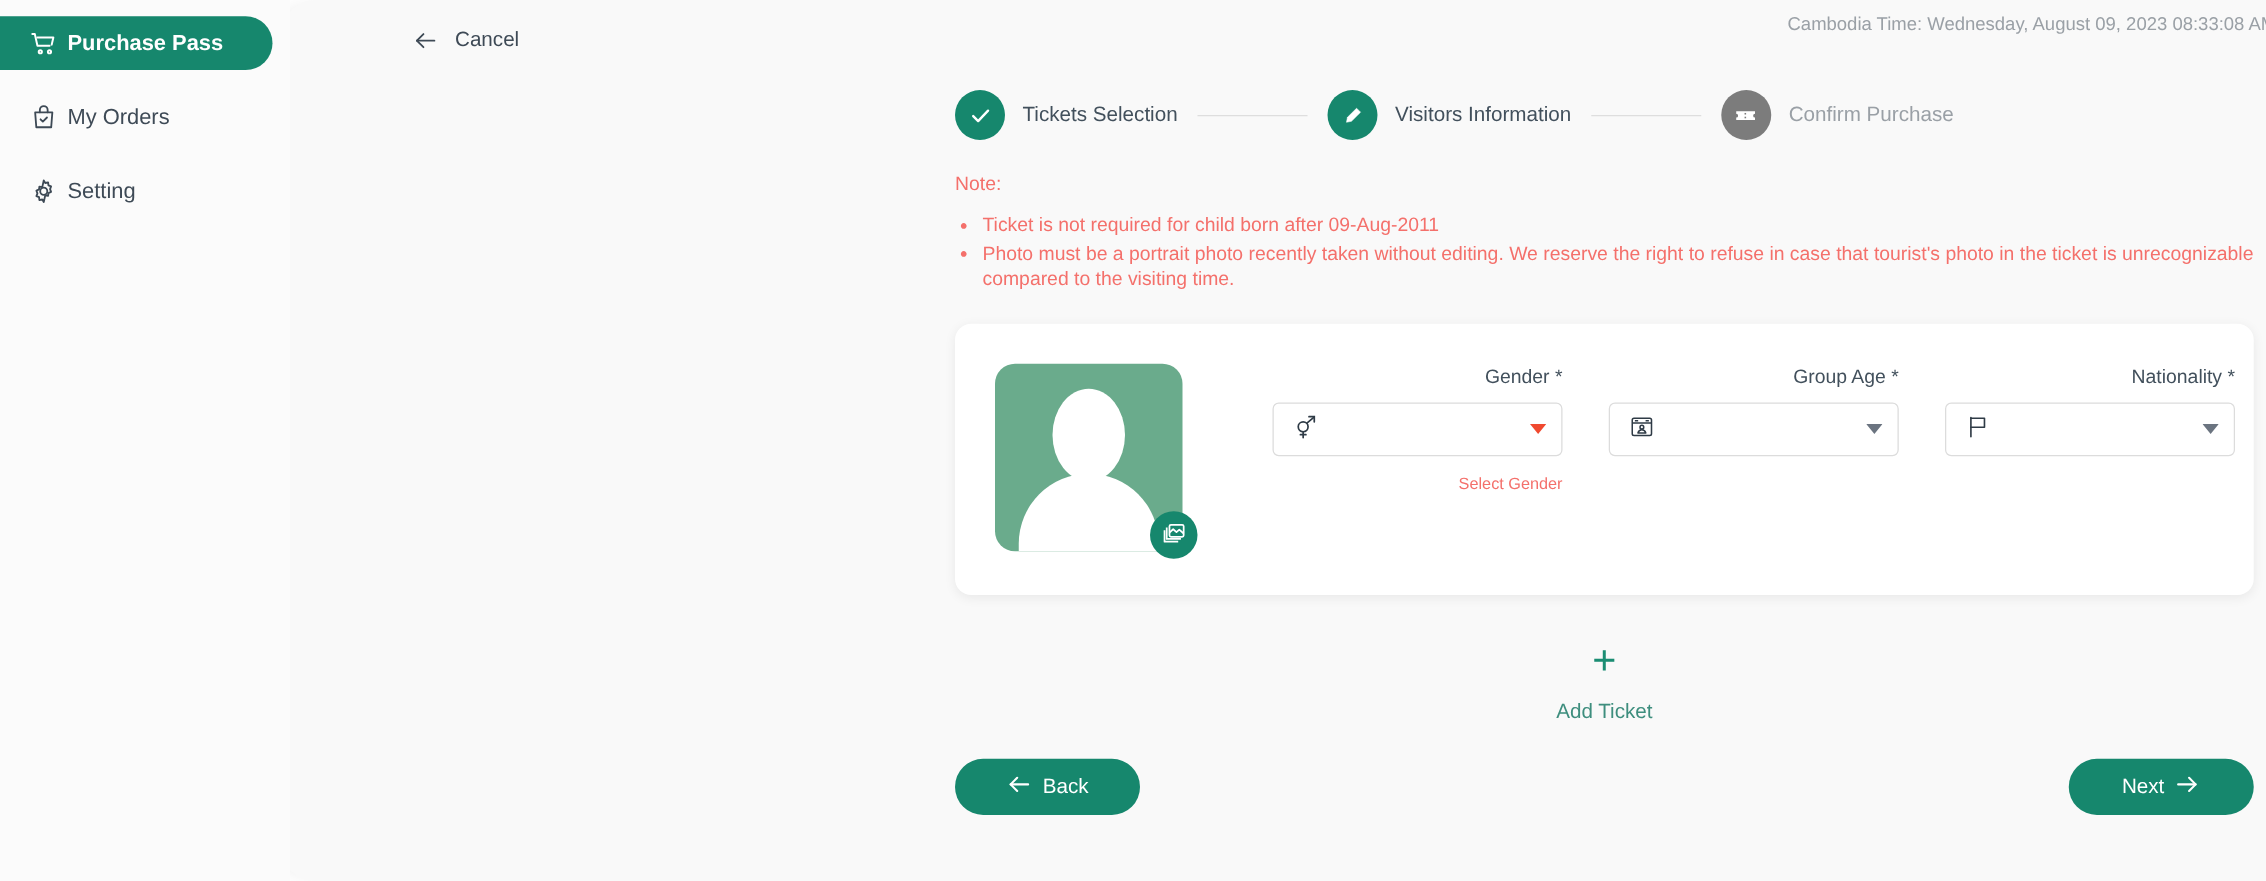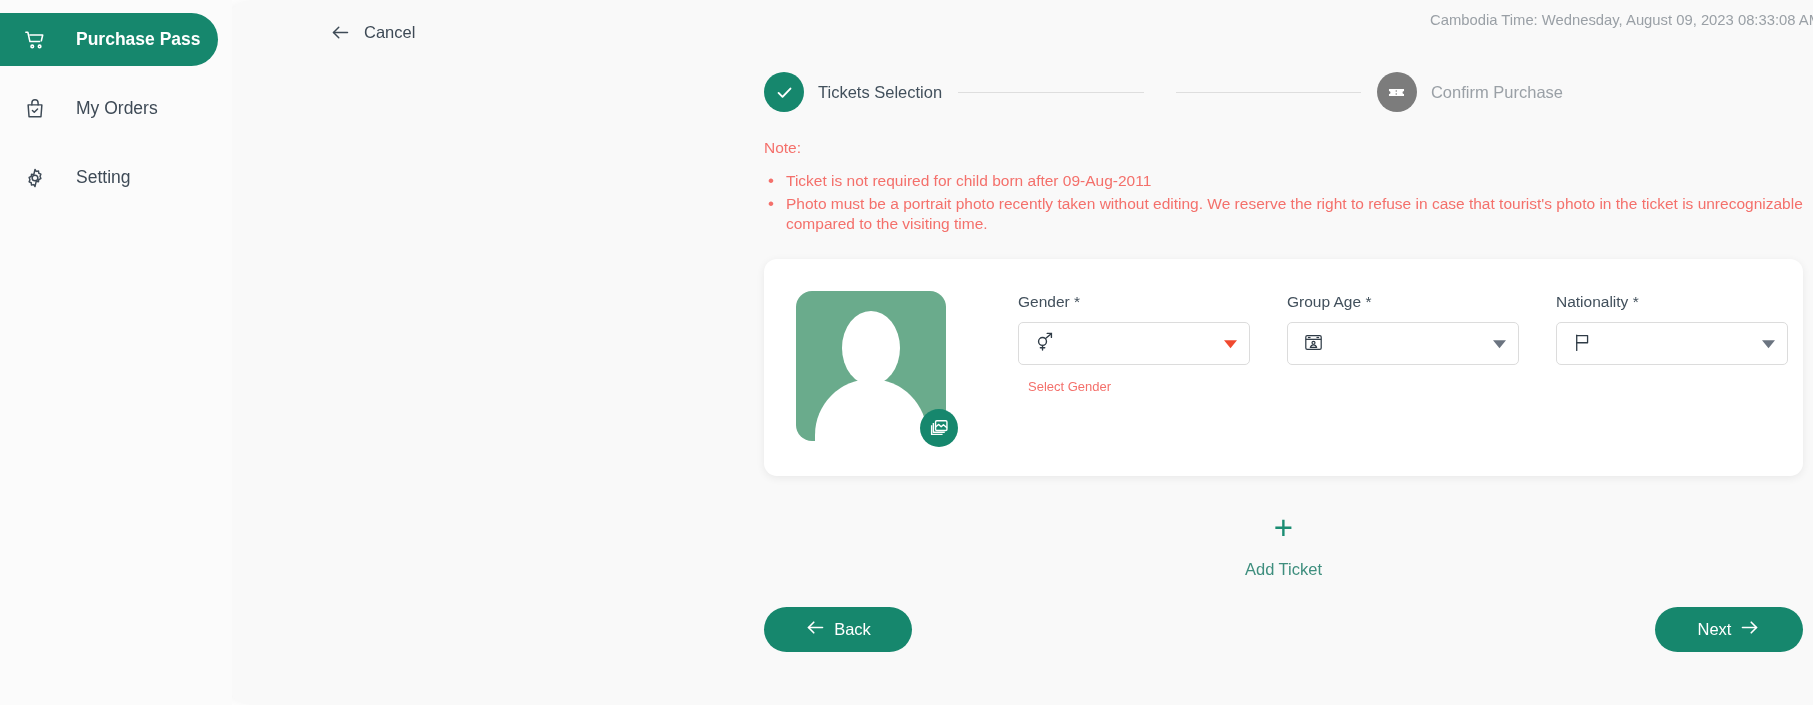--- a/index.html
+++ b/index.html
@@ -15,28 +15,28 @@
   .sidebar {
     width: 232px; height: 705px;
     background: #fbfbfb;
     padding-top: 13px;
     flex: 0 0 232px;
     position: relative;
     z-index: 3;
   }
   .side-item {
     display: flex; align-items: center;
-    height: 53px;
+    height: 43px;
     margin: 0 14px 16px 0;
     padding-left: 24px;
     border-radius: 0 40px 40px 0;
     color: #3e4a56;
     font-size: 17.5px;
     cursor: pointer;
-    gap: 30px;
+    gap: 8px;
   }
   .side-item.active {
     background: #16876d;
     color: #ffffff;
     font-weight: bold;
   }
   .side-item .ic { width: 22px; height: 22px; display: block; flex: 0 0 22px; }
   .side-item .lbl { line-height: 1; }
 
   
@@ -115,21 +115,21 @@
     border-radius: 56px 56px 0 0; background: #fff;
   }
   .cam-btn {
     position: absolute; right: -12px; bottom: -6px;
     width: 38px; height: 38px; border-radius: 50%;
     background: #16876d; display: flex; align-items: center; justify-content: center;
     cursor: pointer;
   }
 
   .fields { display: flex; gap: 37px; padding-left: 72px; padding-top: 2px; }
-  .field { width: 232px; }
+  .field { width: 232px; text-align: right; }
   .field .flabel { font-size: 15.5px; color: #42505c; margin-bottom: 11px; }
   .select {
     height: 43px; border: 1px solid #dcdcdc; border-radius: 5px;
     background: #fff; display: flex; align-items: center;
     padding: 0 12px 0 15px; cursor: pointer;
   }
   .select .val { flex: 1 1 auto; display: flex; align-items: center; font-size: 15px; color: #42505c; }
   .err-msg { color: #f4706b; font-size: 13px; margin-top: 14px; padding-left: 10px; }
 
   
@@ -217,20 +217,28 @@
         <span class="circle">
           <svg viewBox="0 0 24 24" width="19" height="19" fill="none" stroke="#ffffff" stroke-width="2.4" stroke-linecap="round" stroke-linejoin="round">
             <path d="M4.5 12.5l5 5 10-10.5"></path>
           </svg>
         </span>
         <span class="slabel">Tickets Selection</span>
       </div>
 
       <div class="connector"></div>
 
+      <div class="step current">
+        <span class="circle">
+          <svg viewBox="0 0 24 24" width="17" height="17" fill="#ffffff" stroke="#ffffff" stroke-width="0.6" stroke-linejoin="round">
+            <path d="M15.9 3.6l4.5 4.5-10.3 10.3-5.6 1.1 1.1-5.6z"></path>
+          </svg>
+        </span>
+        <span class="slabel">Visitors Information</span>
+      </div>
 
       <div class="connector"></div>
 
       <div class="step todo">
         <span class="circle">
           <svg viewBox="0 0 24 24" width="19" height="19" fill="#ffffff">
             <path d="M2.5 7.5h19v2.6a1.9 1.9 0 0 0 0 3.8v2.6h-19v-2.6a1.9 1.9 0 0 0 0-3.8z"></path>
             <rect x="10.9" y="9.3" width="1.6" height="1.6" fill="#7c7c7c"></rect>
             <rect x="10.9" y="13.1" width="1.6" height="1.6" fill="#7c7c7c"></rect>
           </svg>

